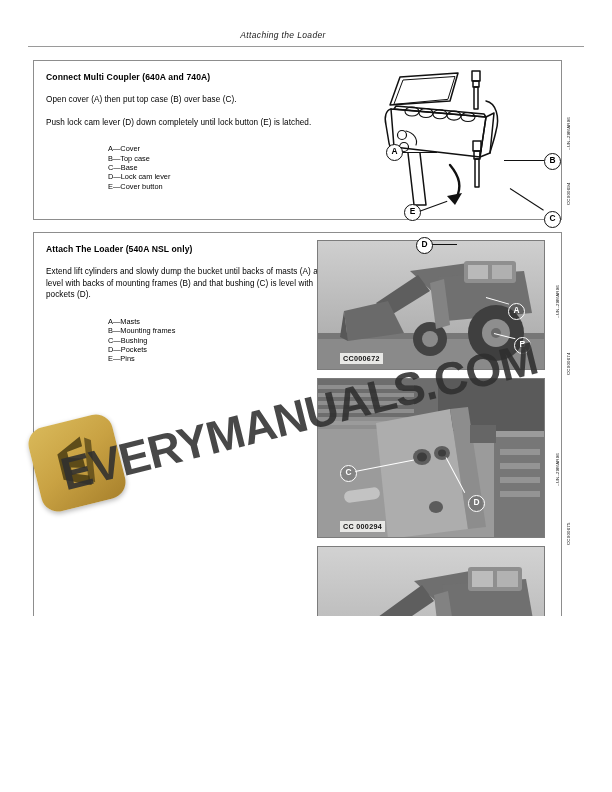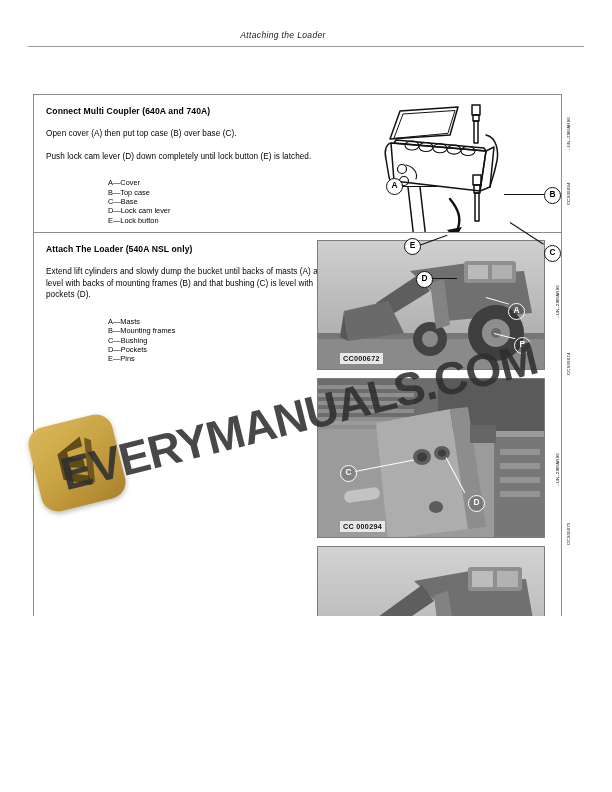--- a/index.html
+++ b/index.html
@@ -43,21 +43,21 @@
     background: #9a9a9a;
   }
 
   
   .section-box {
     position: absolute;
     border: 1px solid #8d8d8d;
     background: #fff;
     box-sizing: border-box;
   }
-  #section-1 { left: 33px; top: 60px; width: 529px; height: 160px; margin-top: 34px; }
+  #section-1 { left: 33px; top: 60px; width: 529px; height: 160px; }
   #section-2 { left: 33px; top: 232px; width: 529px; height: 480px; }
 
   .text-col {
     position: absolute;
     left: 12px;
     top: 10px;
     width: 280px;
   }
   .sec-title {
     font-size: 8.6px;
@@ -244,21 +244,21 @@
 
     <div class="text-col">
       <h2 class="sec-title">Connect Multi Coupler (640A and 740A)</h2>
       <p class="para">Open cover (A) then put top case (B) over base (C).</p>
       <p class="para">Push lock cam lever (D) down completely until lock button (E) is latched.</p>
       <ul class="legend">
         <li>A—Cover</li>
         <li>B—Top case</li>
         <li>C—Base</li>
         <li>D—Lock cam lever</li>
-        <li>E—Lock button</li>
+        <li>E—Cover button</li>
       </ul>
     </div>
 
     <svg id="fig-1" viewBox="0 0 218 148">
       <g fill="none" stroke="#111" stroke-width="1.5" stroke-linejoin="round" stroke-linecap="round">
 
         <path d="M56 40 L66 12 L124 8 L116 36 Z"></path>
         <path d="M60 39 L69 15 L121 11.5 L114 34 Z" stroke-width="1"></path>
 
         <path d="M57 44 L60 82 L146 92 L152 52 Z"></path>

